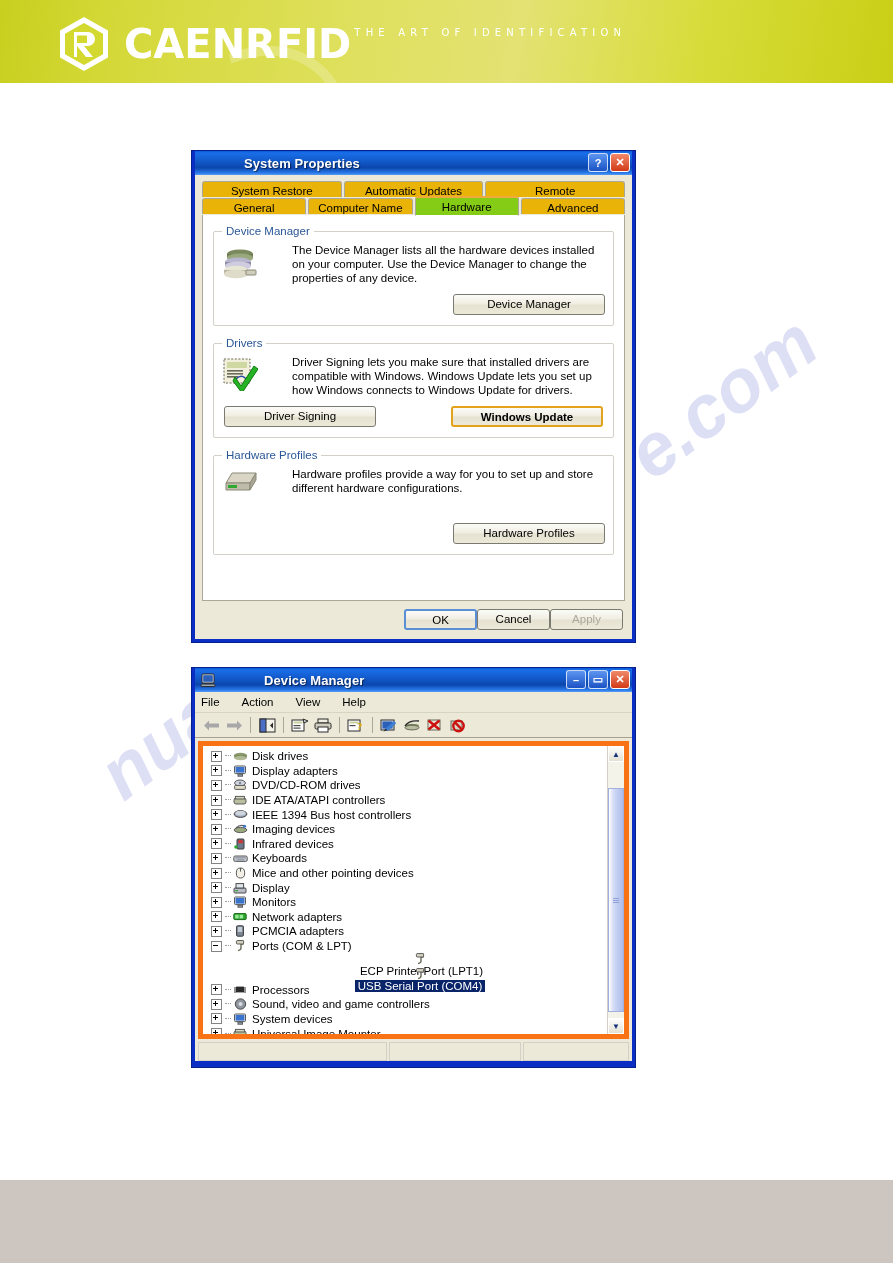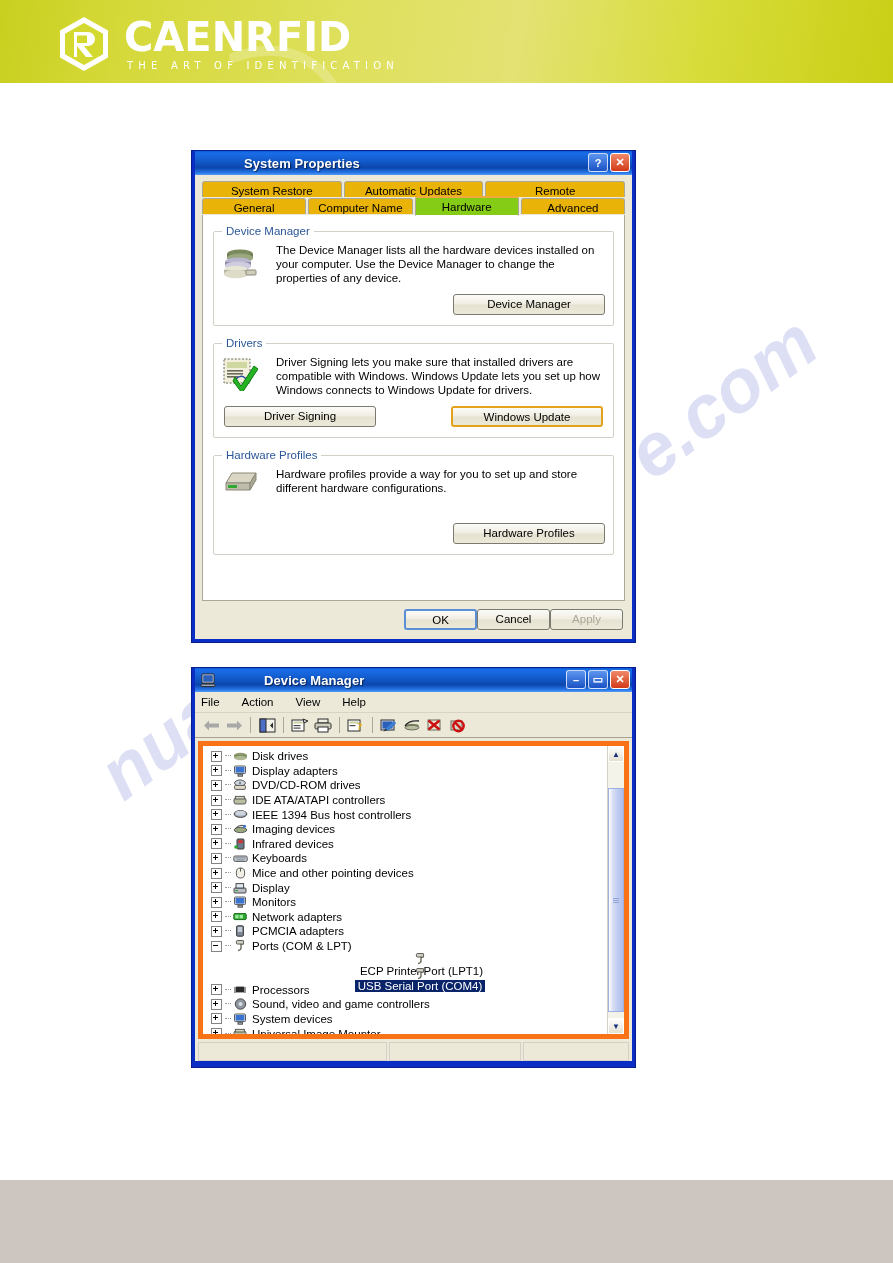--- a/index.html
+++ b/index.html
@@ -32,21 +32,21 @@
   .sw3 { width:300px; height:430px; left:640px; top:-210px;
          border-width:18px; border-top-color:#e4e77e; border-right-color:#e4e77e;
          transform:rotate(20deg); opacity:.8; }
   .sw4 { width:200px; height:300px; left:120px; top:35px;
          border-width:10px; border-top-color:#eaec9a; border-right-color:#eaec9a;
          transform:rotate(30deg); opacity:.55; }
 
   .logo-wrap { position:absolute; left:58px; top:16px; display:flex; align-items:center; }
   .hexlogo { position:relative; width:52px; height:56px; margin-right:14px; }
   .hexlogo svg { display:block; }
-  .brandcol { display:flex; flex-direction:column; }
+  .brandcol { display:flex; flex-direction:row; }
   .brand {
     font-family:"DejaVu Sans", sans-serif;
     font-weight:bold; font-size:40px; letter-spacing:0px; color:#ffffff;
     line-height:40px;
   }
   .tagline {
     font-family:"DejaVu Sans", sans-serif;
     font-size:10px; font-weight:normal; color:#ffffff;
     letter-spacing:5.2px; margin-top:3px; padding-left:3px;
   }
@@ -156,40 +156,40 @@
     border:1px solid #d4d0c8;
     border-radius:2px;
     margin:0 0 11px 0;
     padding:6px 8px 10px 8px;
     position:relative;
   }
   fieldset.grp legend {
     color:#2b5797; font-size:11.5px; padding:0 4px;
     font-family:"Liberation Sans", sans-serif;
   }
-  .grp-row { display:flex; gap:10px; }
+  .grp-row { display:flex; gap:26px; }
   .grp-icon { width:44px; flex:none; padding-top:2px; }
   .grp-text {
     font-size:11.5px; color:#000; line-height:14px;
     font-family:"Liberation Sans", sans-serif;
   }
   .btn-row { display:flex; justify-content:flex-end; margin-top:9px; }
 
   .xpbutton {
     min-width:152px; height:21px; line-height:19px;
     font-size:11.5px; text-align:center;
     background:linear-gradient(180deg,#fbfbf8 0%,#f0ede1 48%,#e6e2d2 52%,#ece9d8 100%);
     border:1px solid #7b7a70;
     border-radius:3px;
     box-sizing:border-box;
     color:#000;
     font-family:"Liberation Sans", sans-serif;
     cursor:default;
   }
-  .xpbutton.focus-orange { border:2px solid #e3a21a; }
+  .xpbutton.focus-orange { border:2px solid #e3a21a;font-weight:bold; }
   .xpbutton.default-blue { border:2px solid #5a8fd6; }
   .xpbutton.disabled { color:#aca899; }
 
   .dlg-footer { display:flex; justify-content:flex-end; padding:8px 2px 2px 2px; }
   .dlg-footer .xpbutton { min-width:73px; }
 
   
   #devmgr { left:191px; top:667px; width:445px; }
   #devmgr .xp-body { padding:0; }
 

